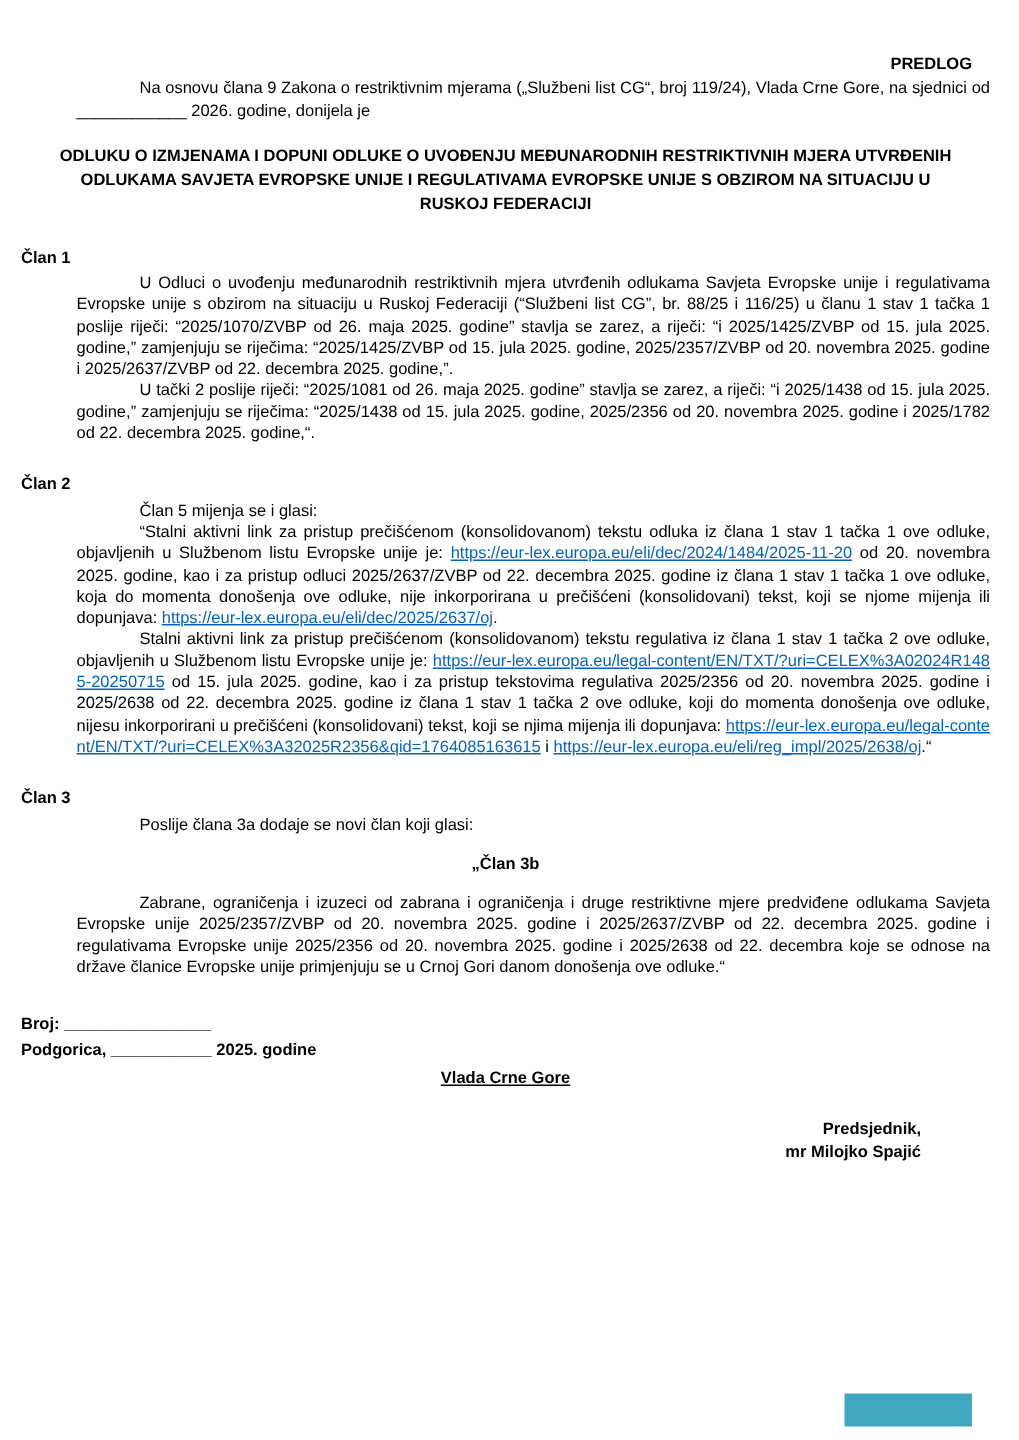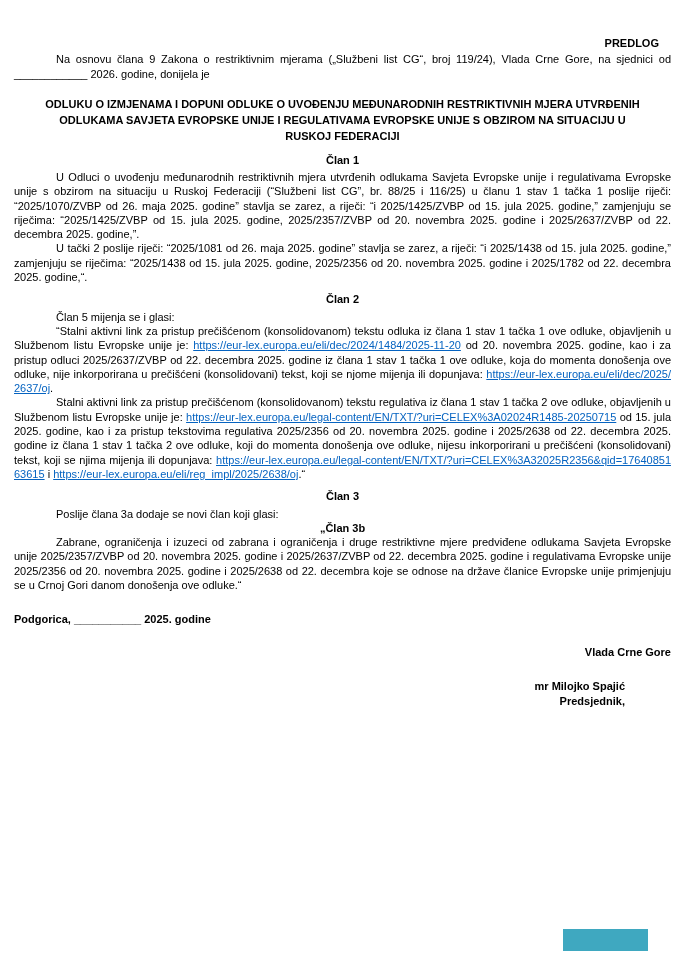--- a/index.html
+++ b/index.html
@@ -7,63 +7,64 @@
   body {
     width: 679px;
     height: 960px;
     position: relative;
     overflow: hidden;
     font-family: "Liberation Sans", sans-serif;
     font-size: 11px;
     color: #000000;
   }
   .page {
-    padding: 36px 8px 0 14px;
+    padding: 36px 19px 0 14px;
     line-height: 1.3;
   }
   .predlog {
     font-weight: 700;
     text-align: right;
     padding-right: 12px;
     margin-bottom: 2px;
   }
   .para {
     text-align: justify;
     text-indent: 42px;
+    margin-left: 37px;
   }
   .doc-title {
     font-weight: 700;
     text-align: center;
     margin: 16px 22px 6px 22px;
     line-height: 1.45;
   }
   .heading {
     font-weight: 700;
-    text-align: center;
-    margin: 8px 0 3px 0;
+    margin: 20px 0 3px 0;
   }
   .sub-heading {
     font-weight: 700;
     text-align: center;
-    margin: 0;
+    margin: 12px;
   }
   a.doclink {
     color: var(--link-color, #0563c1);
     text-decoration: underline;
     word-break: break-all;
   }
   .footer-line {
     font-weight: 700;
-    margin-top: 20px;
+    margin-top: 2px;
   }
   .footer-broj { margin-top: 24px; }
   .gov {
     font-weight: 700;
-    text-align: right;
-    margin-top: 18px;
+    text-align: center;
+    margin-top: 5px;
+    text-decoration: underline;
   }
   .signer-block {
     text-align: right;
     font-weight: 700;
     padding-right: 46px;
     margin-top: 20px;
     line-height: 1.35;
   }
   .marker {
     position: absolute;
@@ -93,24 +94,25 @@
   <p class="para">Član 5 mijenja se i glasi:</p>
   <p class="para"><span>“Stalni aktivni link za pristup prečišćenom (konsolidovanom) tekstu odluka iz člana 1 stav 1 tačka 1 ove odluke, objavljenih u Službenom listu Evropske unije je: </span><a href="#" class="doclink">https://eur-lex.europa.eu/eli/dec/2024/1484/2025-11-20</a><span> od 20. novembra 2025. godine, kao i za pristup odluci 2025/2637/ZVBP od 22. decembra 2025. godine iz člana 1 stav 1 tačka 1 ove odluke, koja do momenta donošenja ove odluke, nije inkorporirana u prečišćeni (konsolidovani) tekst, koji se njome mijenja ili dopunjava: </span><a href="#" class="doclink">https://eur-lex.europa.eu/eli/dec/2025/2637/oj</a><span>.</span></p>
   <p class="para"><span>Stalni aktivni link za pristup prečišćenom (konsolidovanom) tekstu regulativa iz člana 1 stav 1 tačka 2 ove odluke, objavljenih u Službenom listu Evropske unije je: </span><a href="#" class="doclink">https://eur-lex.europa.eu/legal-content/EN/TXT/?uri=CELEX%3A02024R1485-20250715</a><span> od 15. jula 2025. godine, kao i za pristup tekstovima regulativa 2025/2356 od 20. novembra 2025. godine i 2025/2638 od 22. decembra 2025. godine iz člana 1 stav 1 tačka 2 ove odluke, koji do momenta donošenja ove odluke, nijesu inkorporirani u prečišćeni (konsolidovani) tekst, koji se njima mijenja ili dopunjava: </span><a href="#" class="doclink">https://eur-lex.europa.eu/legal-content/EN/TXT/?uri=CELEX%3A32025R2356&amp;qid=1764085163615</a><span> i </span><a href="#" class="doclink">https://eur-lex.europa.eu/eli/reg_impl/2025/2638/oj</a><span>.“</span></p>
 
   <div class="heading">Član 3</div>
   <p class="para">Poslije člana 3a dodaje se novi član koji glasi:</p>
   <div class="sub-heading">„Član 3b</div>
   <p class="para">Zabrane, ograničenja i izuzeci od zabrana i ograničenja i druge restriktivne mjere predviđene odlukama Savjeta Evropske unije 2025/2357/ZVBP od 20. novembra 2025. godine i 2025/2637/ZVBP od 22. decembra 2025. godine i regulativama Evropske unije 2025/2356 od 20. novembra 2025. godine i 2025/2638 od 22. decembra koje se odnose na države članice Evropske unije primjenjuju se u Crnoj Gori danom donošenja ove odluke.“</p>
 
 
+  <div class="footer-line footer-broj">Broj: ________________</div>
   <div class="footer-line">Podgorica, ___________ 2025. godine</div>
 
   <div class="gov">Vlada Crne Gore</div>
 
   <div class="signer-block">
+    <div>Predsjednik,</div>
     <div>mr Milojko Spajić</div>
-    <div>Predsjednik,</div>
   </div>
 
 </div>
 
 <div class="marker"></div>
 
 </body></html>

